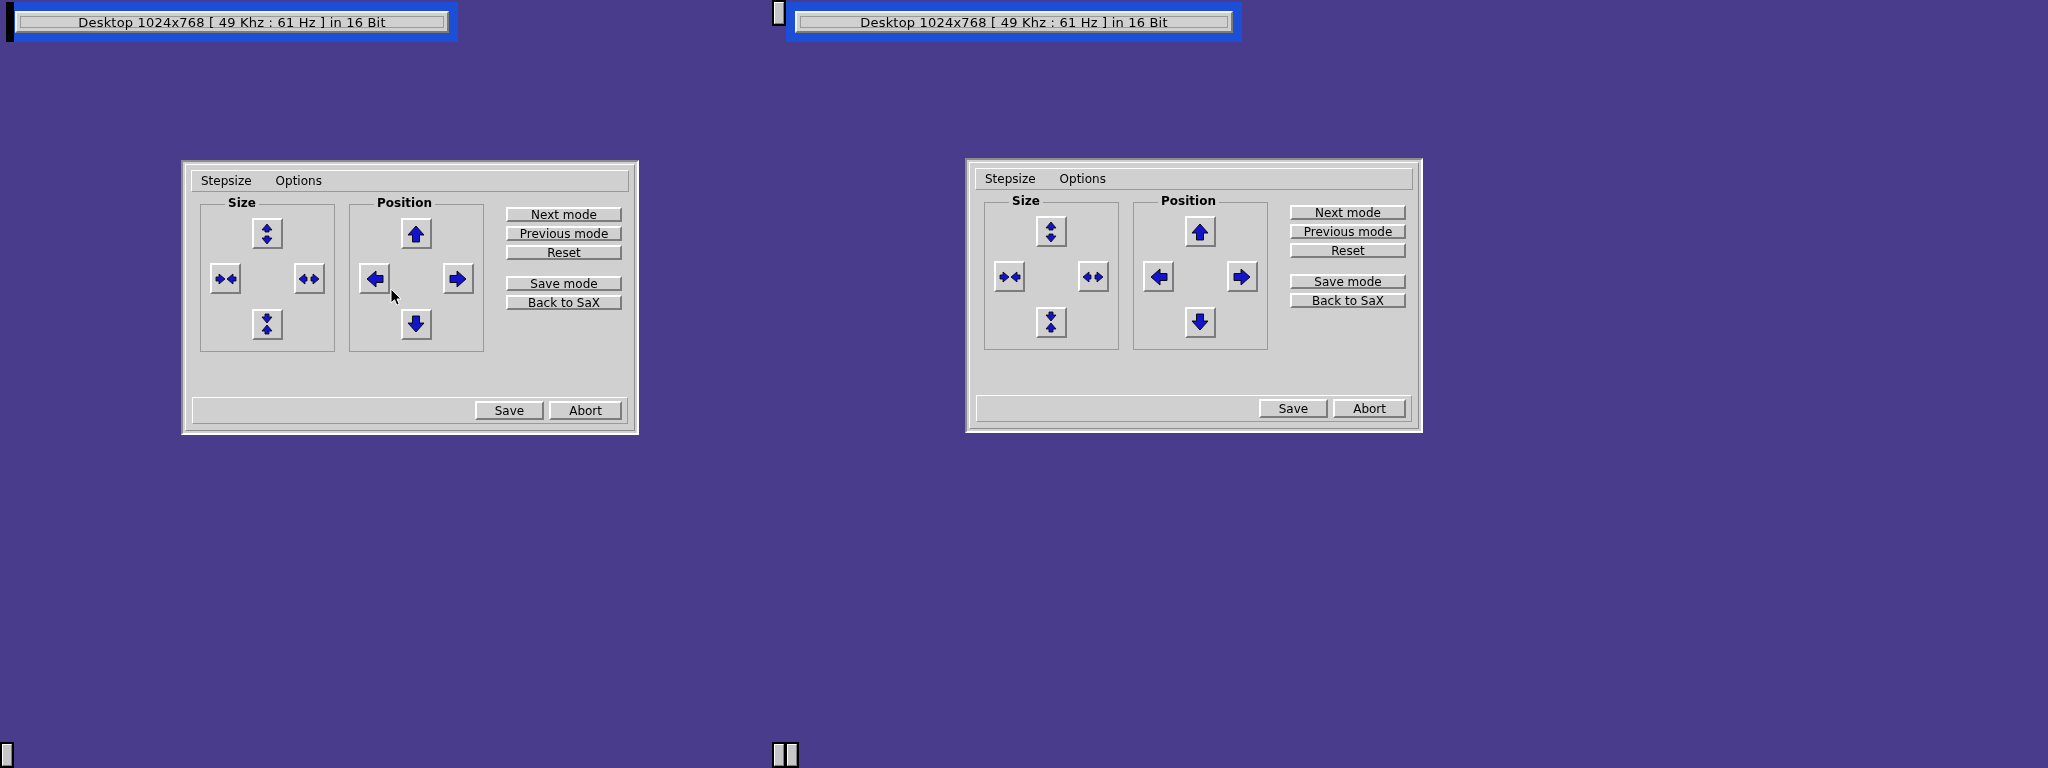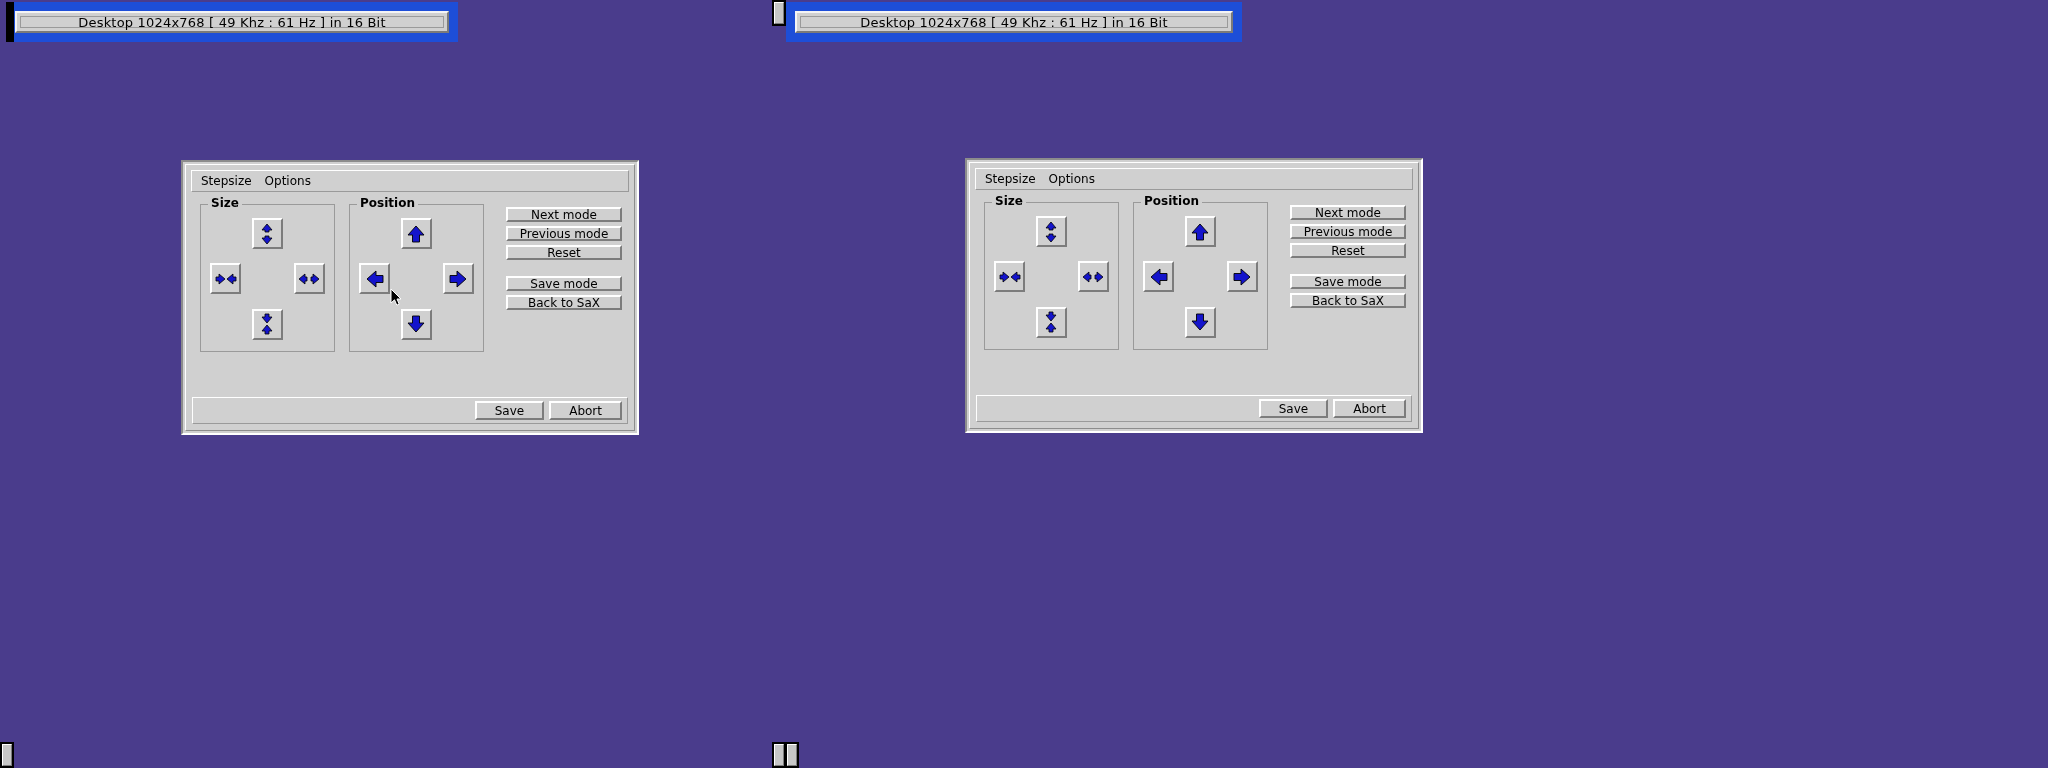--- a/index.html
+++ b/index.html
@@ -93,21 +93,21 @@
     height: 22px;
     box-sizing: border-box;
     background: #d0d0d0;
     border-top: 1px solid #ffffff;
     border-left: 1px solid #ffffff;
     border-right: 1px solid #9a9a9a;
     border-bottom: 1px solid #9a9a9a;
     display: flex;
     align-items: center;
     padding-left: 7px;
-    gap: 9px;
+    gap: 20px;
   }
   .menu-item {
     font-size: 12px;
     color: #000;
     padding: 1px 2px;
     cursor: default;
     white-space: nowrap;
   }
 
   .panel-row {
@@ -123,21 +123,21 @@
     width: 135px;
     height: 148px;
     box-sizing: border-box;
     border: 1px solid #9a9a9a;
     border-top-color: #9a9a9a;
     background: transparent;
   }
   .group-legend {
     position: absolute;
     top: -9px;
-    left: 7px;
+    left: 24px;
     background: #d0d0d0;
     padding: 0 3px;
     font-size: 12px;
     font-weight: bold;
     color: #000;
     white-space: nowrap;
   }
   .group-grid {
     position: absolute;
     inset: 0;

